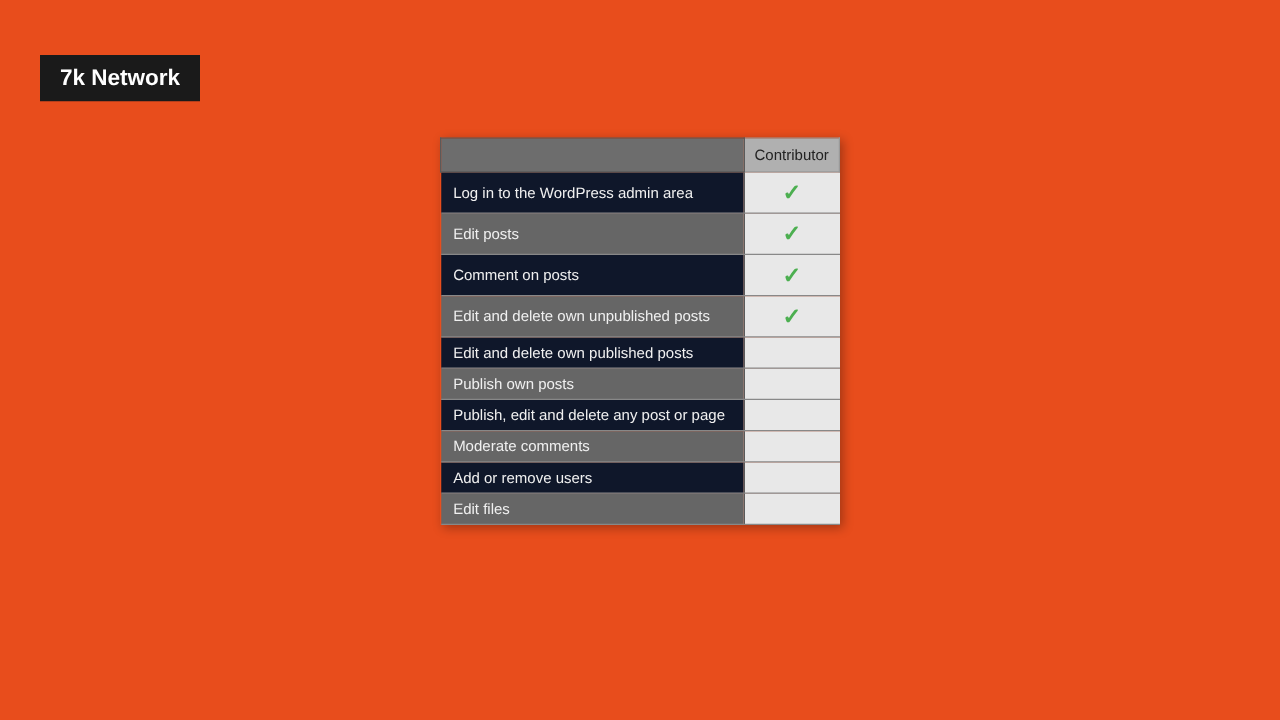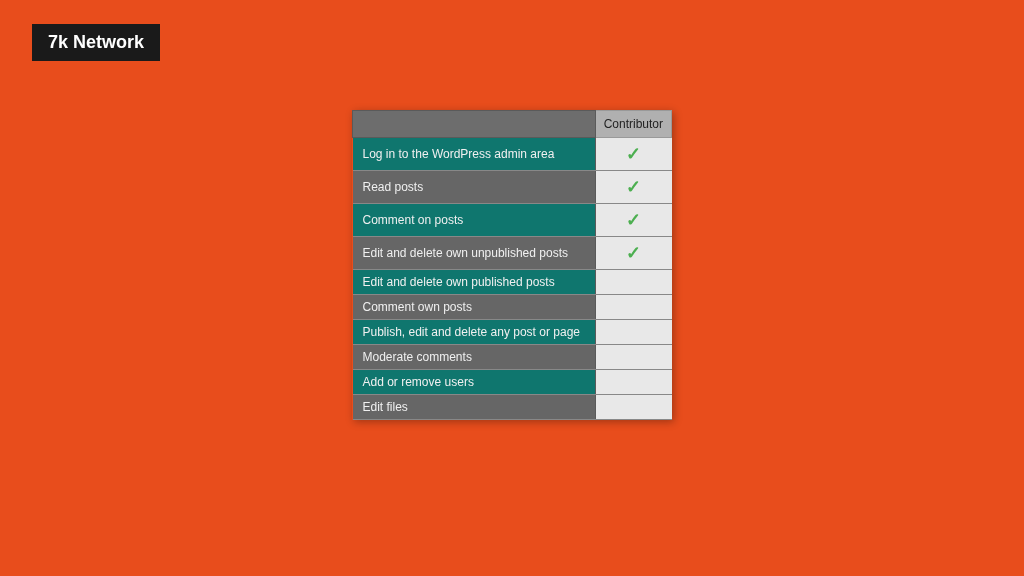--- a/index.html
+++ b/index.html
@@ -8,21 +8,21 @@
       width: 1024px;
       height: 576px;
       background-color: #e84d1c;
       font-family: Arial, sans-serif;
       position: relative;
       overflow: hidden;
     }
 
     .logo-box {
       position: absolute;
-      top: 24px;
+      top: 44px;
       left: 32px;
       background-color: #1a1a1a;
       color: #ffffff;
       padding: 8px 16px;
       font-size: 18px;
       font-weight: bold;
     }
 
     .table-container {
       position: absolute;
@@ -54,21 +54,21 @@
       border: 1px solid #5a5a5a;
     }
 
     tbody tr td {
       font-size: 12px;
       padding: 5px 10px;
       border-bottom: 1px solid #888;
     }
 
     tbody tr td:first-child {
-      background-color: #0f766e;
+      background-color: #0f172a;
       color: #f0f0f0;
       border-right: 1px solid #5a5a5a;
     }
 
     tbody tr td:last-child {
       background-color: #e8e8e8;
       text-align: center;
       width: 70px;
     }
 
@@ -94,37 +94,37 @@
         <th></th>
         <th>Contributor</th>
       </tr>
     </thead>
     <tbody id="table-body">
     <tr>
           <td>Log in to the WordPress admin area</td>
           <td><span class="checkmark">✓</span></td>
         </tr>
         <tr>
-          <td>Read posts</td>
+          <td>Edit posts</td>
           <td><span class="checkmark">✓</span></td>
         </tr>
         <tr>
           <td>Comment on posts</td>
           <td><span class="checkmark">✓</span></td>
         </tr>
         <tr>
           <td>Edit and delete own unpublished posts</td>
           <td><span class="checkmark">✓</span></td>
         </tr>
         <tr>
           <td>Edit and delete own published posts</td>
           <td></td>
         </tr>
         <tr>
-          <td>Comment own posts</td>
+          <td>Publish own posts</td>
           <td></td>
         </tr>
         <tr>
           <td>Publish, edit and delete any post or page</td>
           <td></td>
         </tr>
         <tr>
           <td>Moderate comments</td>
           <td></td>
         </tr>

